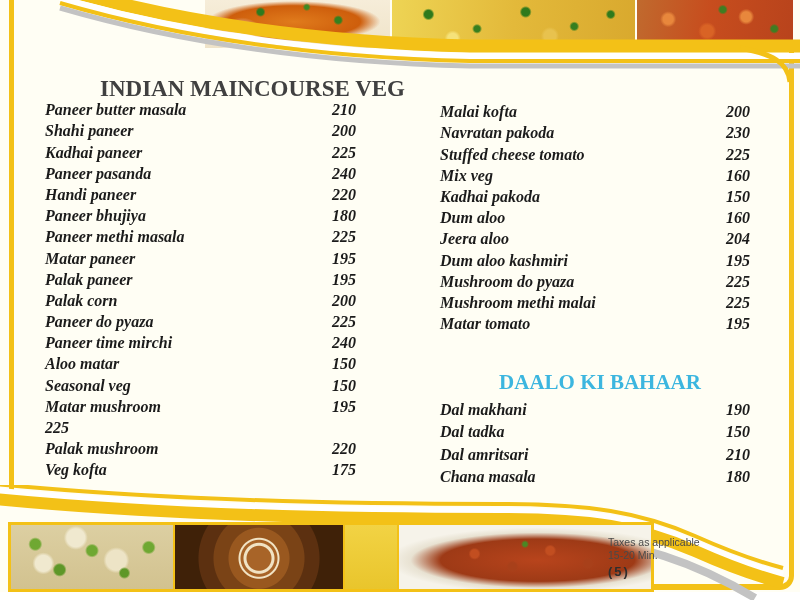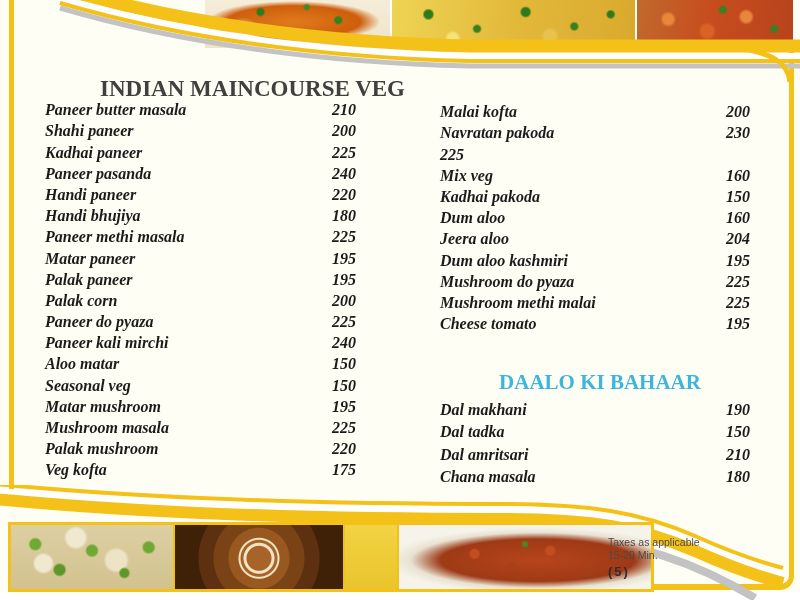--- a/index.html
+++ b/index.html
@@ -126,21 +126,21 @@
       </div>
     <div class="row">
         <span class="nm">Paneer pasanda</span>
         <span class="pr">240</span>
       </div>
     <div class="row">
         <span class="nm">Handi paneer</span>
         <span class="pr">220</span>
       </div>
     <div class="row">
-        <span class="nm">Handi bhujiya</span>
+        <span class="nm">Paneer bhujiya</span>
         <span class="pr">180</span>
       </div>
     <div class="row">
         <span class="nm">Paneer methi masala</span>
         <span class="pr">225</span>
       </div>
     <div class="row">
         <span class="nm">Matar paneer</span>
         <span class="pr">195</span>
       </div>
@@ -150,37 +150,36 @@
       </div>
     <div class="row">
         <span class="nm">Palak corn</span>
         <span class="pr">200</span>
       </div>
     <div class="row">
         <span class="nm">Paneer do pyaza</span>
         <span class="pr">225</span>
       </div>
     <div class="row">
-        <span class="nm">Paneer kali mirchi</span>
+        <span class="nm">Paneer time mirchi</span>
         <span class="pr">240</span>
       </div>
     <div class="row">
         <span class="nm">Aloo matar</span>
         <span class="pr">150</span>
       </div>
     <div class="row">
         <span class="nm">Seasonal veg</span>
         <span class="pr">150</span>
       </div>
     <div class="row">
         <span class="nm">Matar mushroom</span>
         <span class="pr">195</span>
       </div>
     <div class="row">
-        <span class="nm">Mushroom masala</span>
         <span class="pr">225</span>
       </div>
     <div class="row">
         <span class="nm">Palak mushroom</span>
         <span class="pr">220</span>
       </div>
     <div class="row">
         <span class="nm">Veg kofta</span>
         <span class="pr">175</span>
       </div>
@@ -189,20 +188,21 @@
   <div class="col col-right">
     <div class="row">
         <span class="nm">Malai kofta</span>
         <span class="pr">200</span>
       </div>
     <div class="row">
         <span class="nm">Navratan pakoda</span>
         <span class="pr">230</span>
       </div>
     <div class="row">
+        <span class="nm">Stuffed cheese tomato</span>
         <span class="pr">225</span>
       </div>
     <div class="row">
         <span class="nm">Mix veg</span>
         <span class="pr">160</span>
       </div>
     <div class="row">
         <span class="nm">Kadhai pakoda</span>
         <span class="pr">150</span>
       </div>
@@ -220,21 +220,21 @@
       </div>
     <div class="row">
         <span class="nm">Mushroom do pyaza</span>
         <span class="pr">225</span>
       </div>
     <div class="row">
         <span class="nm">Mushroom methi malai</span>
         <span class="pr">225</span>
       </div>
     <div class="row">
-        <span class="nm">Cheese tomato</span>
+        <span class="nm">Matar tomato</span>
         <span class="pr">195</span>
       </div>
   </div>
 
   <h2 class="dal-title">DAALO KI BAHAAR</h2>
 
   <div class="col col-dal">
     <div class="row">
         <span class="nm">Dal makhani</span>
         <span class="pr">190</span>

